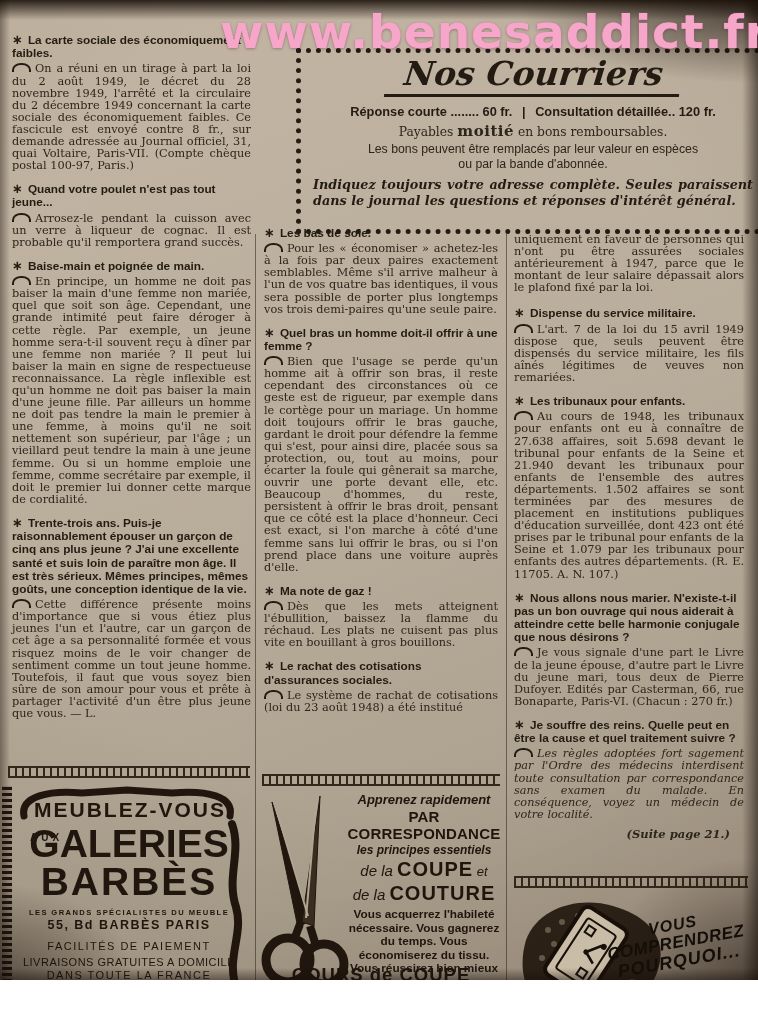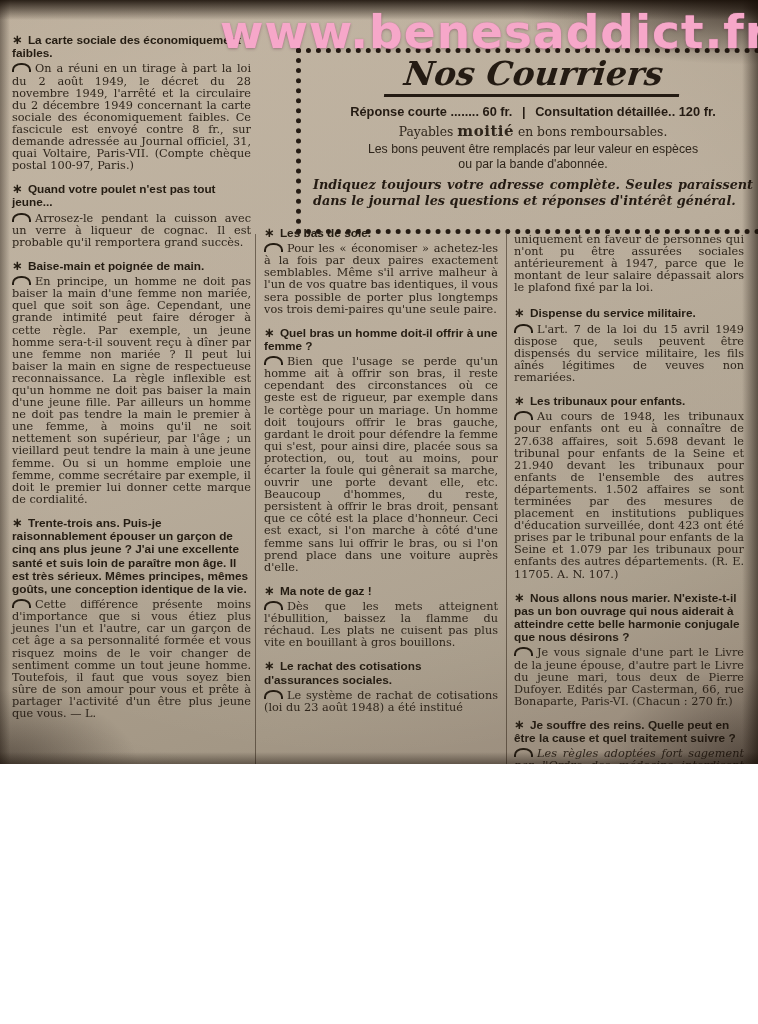--- a/index.html
+++ b/index.html
@@ -1,16 +1,16 @@
 <!DOCTYPE html>
 <html><head>
 <meta charset="utf-8">
 <style>
   html,body{margin:0;padding:0;}
-  .page{position:relative;width:758px;height:764px;overflow:hidden;
+  .page{position:relative;width:758px;height:980px;overflow:hidden;
     background:
       radial-gradient(130% 95% at 48% 42%, rgba(255,248,235,.10) 0 40%, rgba(0,0,0,0) 60%),
       linear-gradient(160deg,#bcae9b 0%,#b2a593 45%,#a39785 80%,#97897a 100%);
     background-color:#b0a492;
     font-family:"DejaVu Serif", serif;color:#2e251b;}
   .vignette{position:absolute;inset:0;z-index:15;pointer-events:none;
     background:
       linear-gradient(180deg, rgba(22,13,6,.88) 0px, rgba(22,13,6,0) 20px),
       linear-gradient(0deg, rgba(22,13,6,.45) 0px, rgba(22,13,6,0) 12px),
       linear-gradient(90deg, rgba(22,13,6,.40) 0px, rgba(22,13,6,0) 10px),

